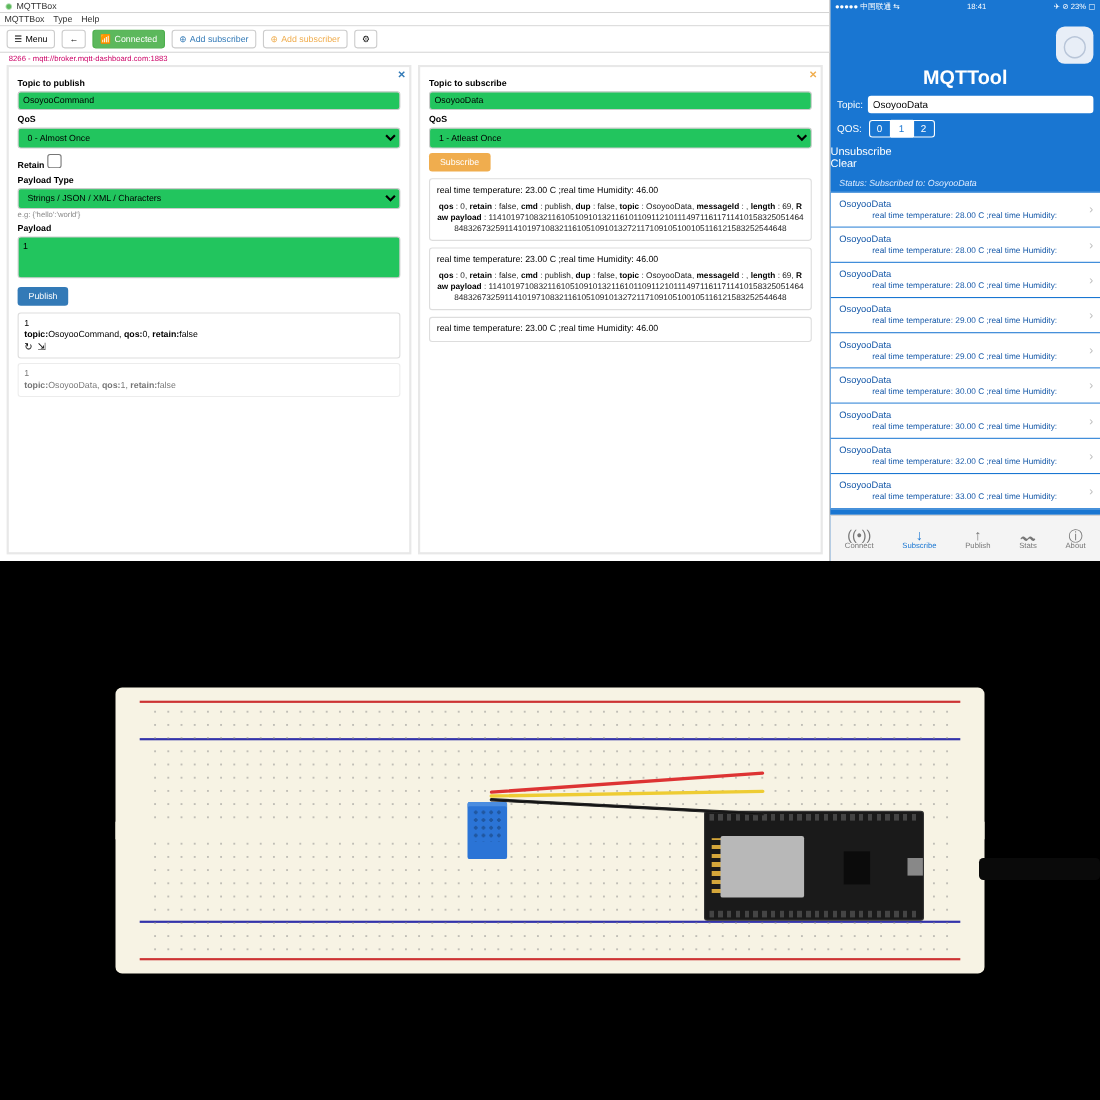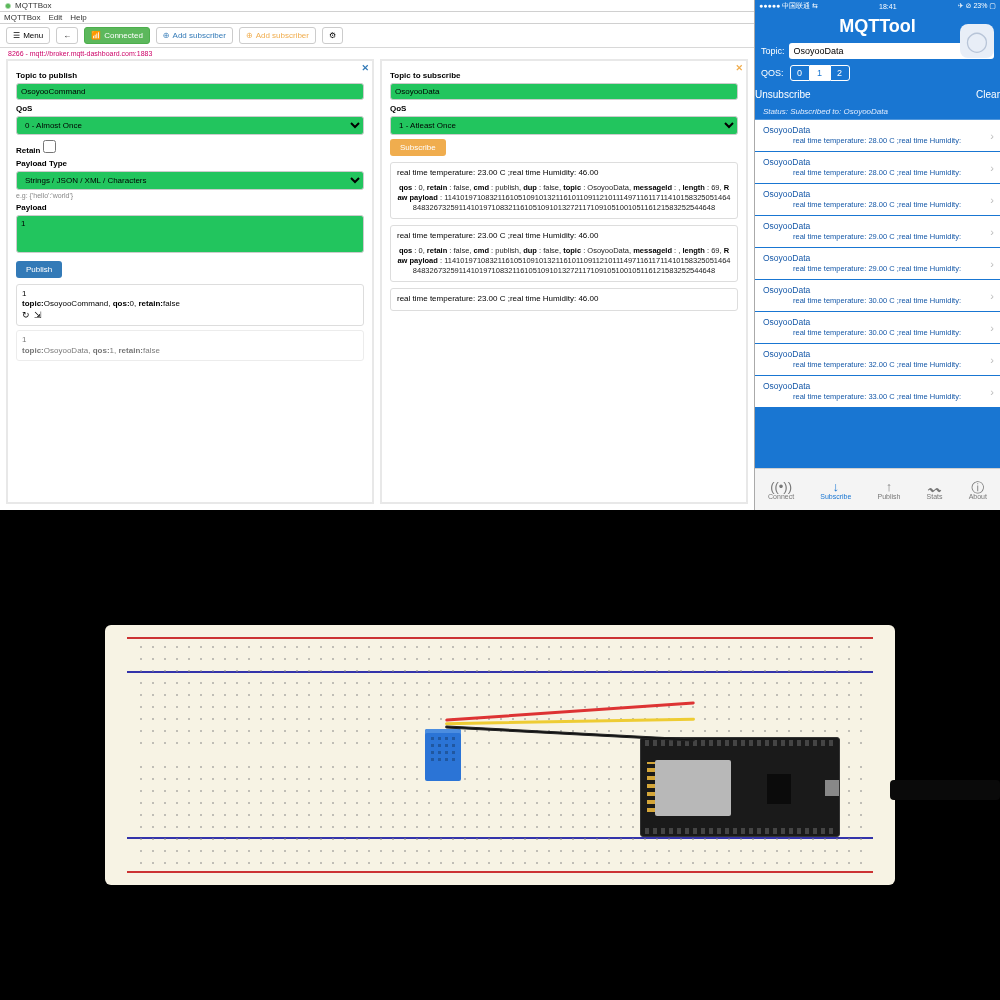--- a/index.html
+++ b/index.html
@@ -33,32 +33,32 @@
   .msg { border: 1px solid #ddd; border-radius: 3px; padding: 5px 6px; margin-top: 6px; font-size: 7.5px; line-height: 1.35;}
   .msg .title { font-size: 8px; }
   .msg .meta { margin-top: 4px; color: #222; word-break: break-all; text-align: center;}
   .msg .meta b { color: #000; }
   .sent-log { font-size: 8px; margin-top: 6px;}
   .sent-log .row { border: 1px solid #ddd; border-radius: 3px; padding: 4px 5px; margin-top: 4px; line-height: 1.3;}
   .mini-icon { font-size: 9px; cursor: pointer; }
 
   
   .statusbar { height: 12px; font-size: 7px; color: #fff; display: flex; justify-content: space-between; align-items: center; padding: 0 4px;}
-  .mqtt-header { text-align: center; font-size: 18px; font-weight: bold; color: #fff; padding: 4px 0 2px;}
+  .mqtt-header { text-align: center; font-size: 18px; font-weight: bold; color: #fff; padding: 4px 0 2px; margin-top: 44px;}
   .topic-row { display: flex; align-items: center; padding: 4px 6px; gap: 4px;}
   .topic-row .lbl { color: #fff; font-size: 9px;}
   .topic-row input { flex: 1; border-radius: 3px; border: none; padding: 3px 5px; font-size: 9px;}
   .qos-row { display: flex; align-items: center; padding: 2px 6px 6px; gap: 4px;}
   .qos-row .lbl { color: #fff; font-size: 9px; margin-right: 2px;}
   .qos-seg { display: flex; }
   .qos-seg div { width: 20px; height: 16px; font-size: 9px; display:flex;align-items:center;justify-content:center; border: 1px solid #fff; color: #fff; cursor:pointer;}
   .qos-seg div.active { background: #fff; color: #1976d2; }
   .corner-btn { position: absolute; top: 24px; right: 6px; width: 34px; height: 34px; background: #e8eef7; border-radius: 8px; display:flex; align-items:center; justify-content:center; font-size: 20px; color: #b8c5d8;}
   .mqtttool { position: relative;}
-  .action-row { display: flex; justify-content: space-between; padding: 2px 0 4px;}
+  .action-row { display: flex; justify-content: center; padding: 2px 0 4px; flex-direction: column;}
   .action-row span { color: #fff; font-size: 10px; cursor:pointer;}
   .status-line { font-size: 8px; color: #e0ecff; padding: 3px 8px; border-bottom: 1px solid rgba(255,255,255,.25); font-style: italic;}
   .msg-list { flex: 1; overflow: hidden; background: #1976d2;}
   .mob-item { background: #fff; margin: 0; padding: 5px 8px 6px; border-bottom: 1px solid #1976d2; position: relative;}
   .mob-item .t { color: #1558a8; font-size: 8.5px; font-weight: 500;}
   .mob-item .d { color: #1558a8; font-size: 7.5px; margin-top: 1px; margin-left: 30px;}
   .mob-item .chev { position: absolute; right: 6px; top: 10px; color: #bbb; font-size: 11px;}
   .tabbar { height: 42px; background: #f4f4f4; border-top: 1px solid #d0d0d0; display: flex; justify-content: space-around; align-items: center;}
   .tab { display:flex; flex-direction: column; align-items:center; font-size:7px; color: #777; cursor:pointer;}
   .tab.active { color: #1976d2; }
@@ -96,21 +96,21 @@
 
 <div class="top-half">
 
   <div class="mqttbox">
     <div class="titlebar">
       <span class="icon"></span>
       <span>MQTTBox</span>
     </div>
     <div class="menubar">
       <span>MQTTBox</span>
-      <span>Edit</span>
+      <span>Type</span>
       <span>Help</span>
     </div>
     <div class="toolbar">
       <div class="btn">☰ <span>Menu</span></div>
       <div class="btn">
           <span>←</span>
         </div>
       <div class="btn btn-green">📶 <span>Connected</span></div>
       <div class="btn btn-blue-txt">⊕ <span>Add subscriber</span></div>
       <div class="btn btn-orange-txt">⊕ <span>Add subscriber</span></div>

